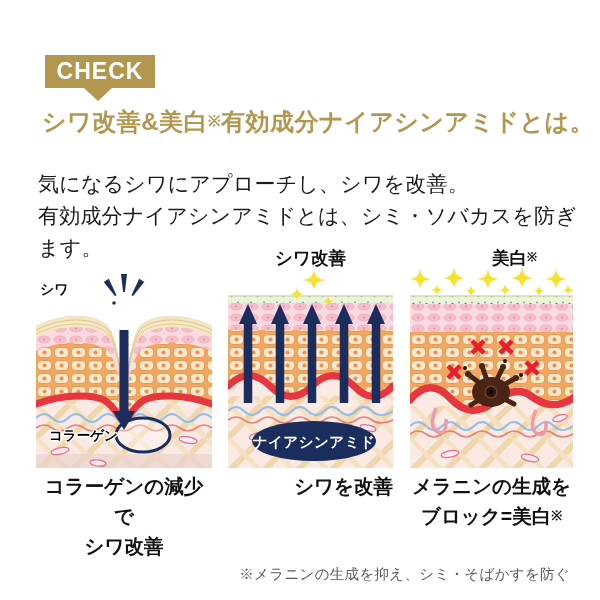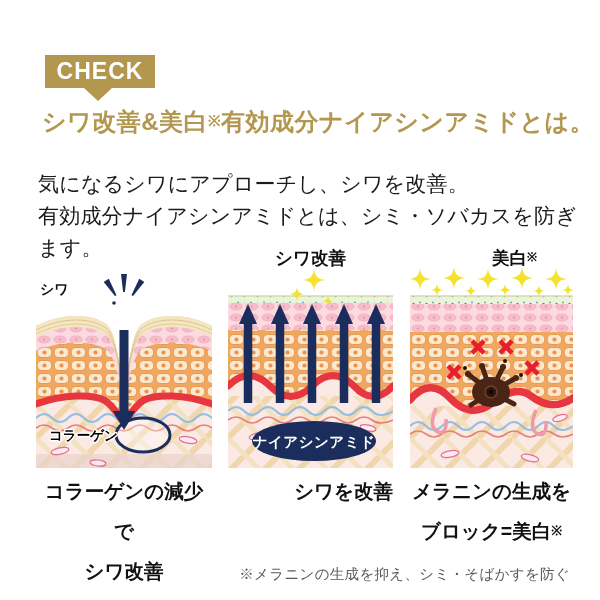--- a/index.html
+++ b/index.html
@@ -35,21 +35,21 @@
     letter-spacing:0.2px;
   }
   
   .panel-label{
     top:228px;font-size:17.5px;font-weight:bold;color:#111;text-align:center;
   }
   .panel-label .note{font-size:12px;vertical-align:3px;}
   
   .caption{
     top:453px;font-size:19.5px;font-weight:bold;color:#111;
-    text-align:center;line-height:40px;
+    text-align:center;line-height:30px;
   }
   .caption .note{font-size:13px;vertical-align:3px;}
   
   .footnote{
     right:30px;top:547px;font-size:14.5px;color:#595959;letter-spacing:0.3px;
   }
   svg{display:block;}
 </style>
 </head>
 <body>

